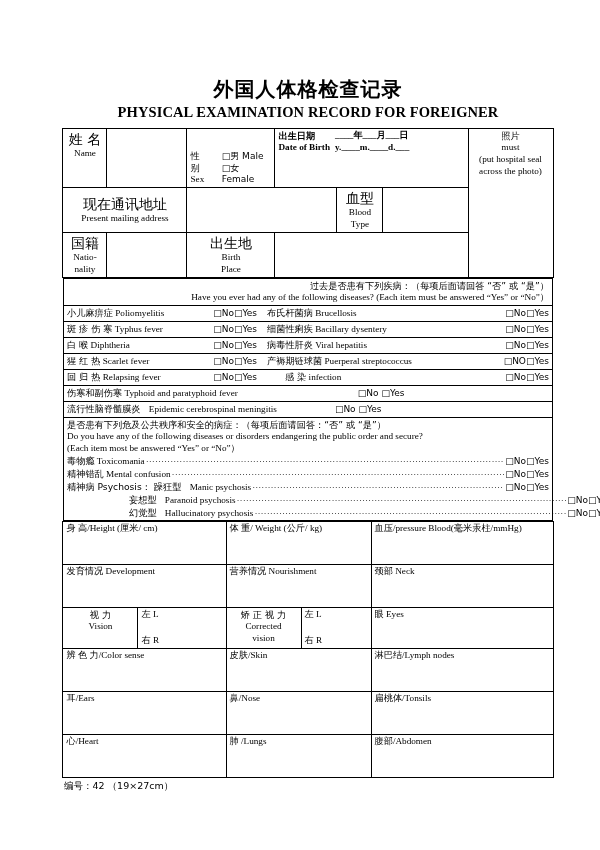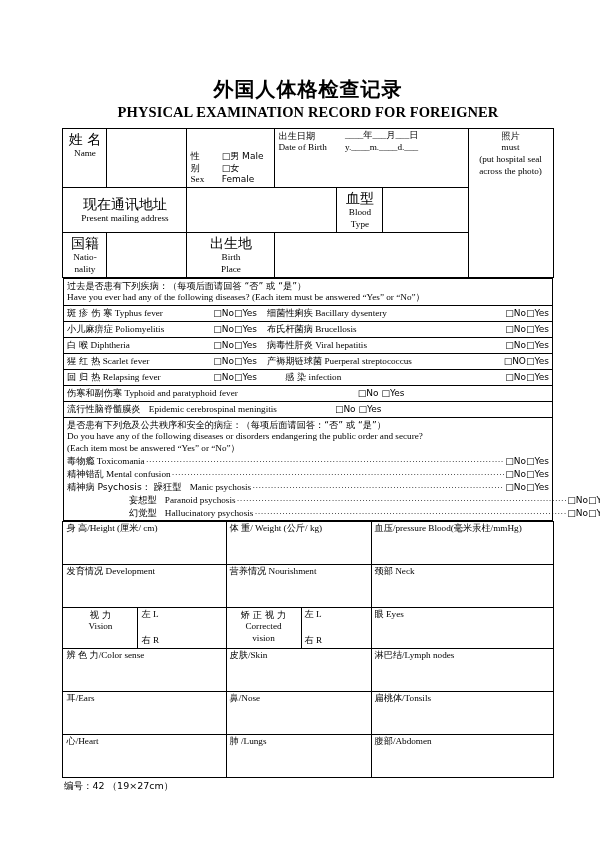--- a/index.html
+++ b/index.html
@@ -66,35 +66,35 @@
   .stack .l1 { font-family: "DejaVu Sans", "Liberation Sans", sans-serif; font-size: 14px; }
   .stack .l2 { font-size: 9.2px; }
 
   
   .sexwrap { display: flex; gap: 14px; align-items: flex-end; }
   .sexwrap .sexlab { line-height: 1.3; }
   .sexwrap .sexlab .a { font-family: "DejaVu Sans", "Liberation Sans", sans-serif; }
   .sexopts { line-height: 1.3; margin-top: 21px; }
 
   
-  .dobwrap { display: flex; gap: 18px; }
+  .dobwrap { display: flex; gap: 5px; font-weight: bold; }
   .dobl { line-height: 1.3; white-space: nowrap; }
   .dobl .a { font-family: "DejaVu Sans", "Liberation Sans", sans-serif; }
   .dobr { line-height: 1.3; white-space: nowrap; }
 
   .photocell {
     text-align: center;
     vertical-align: middle;
     font-size: 9.2px;
     line-height: 1.45;
     padding: 2px 2px;
   }
 
   .qhead {
-    text-align: left;
+    text-align: right;
     line-height: 1.35;
     padding: 2px 4px 3px 4px;
   }
   .qhead .z { font-family: "DejaVu Sans", "Liberation Sans", sans-serif; }
 
   .qblock {
     line-height: 1.38;
     padding: 2px 4px 2px 4px;
   }
   .qblock .z { font-family: "DejaVu Sans", "Liberation Sans", sans-serif; }
@@ -249,44 +249,44 @@
       <td class="qhead">
         <div class="z">过去是否患有下列疾病：（每项后面请回答 “否” 或 “是”）</div>
         <div>Have you ever had any of the following diseases? (Each item must be answered “Yes” or “No”）</div>
       </td>
     </tr>
 
     <tr>
           <td>
       <div class="drow">
         <div class="dl">
+          <span class="nm"><span class="zh">小儿麻痹症</span>
+          <span>Poliomyelitis</span></span>
+          <span class="bx cb"><span>□No</span><span>□Yes</span></span>
+        </div>
+        <div class="dr">
+          <span class="nm"><span class="zh">布氏杆菌病</span>
+          <span>Brucellosis</span></span>
+          <span class="bx cb"><span>□No</span><span>□Yes</span></span>
+        </div>
+      </div>
+    </td>
+        </tr>
+
+    <tr>
+          <td>
+      <div class="drow">
+        <div class="dl">
           <span class="nm"><span class="zh">斑 疹 伤 寒</span>
           <span>Typhus fever</span></span>
           <span class="bx cb"><span>□No</span><span>□Yes</span></span>
         </div>
         <div class="dr">
           <span class="nm"><span class="zh">细菌性痢疾</span>
           <span>Bacillary dysentery</span></span>
-          <span class="bx cb"><span>□No</span><span>□Yes</span></span>
-        </div>
-      </div>
-    </td>
-        </tr>
-
-    <tr>
-          <td>
-      <div class="drow">
-        <div class="dl">
-          <span class="nm"><span class="zh">小儿麻痹症</span>
-          <span>Poliomyelitis</span></span>
-          <span class="bx cb"><span>□No</span><span>□Yes</span></span>
-        </div>
-        <div class="dr">
-          <span class="nm"><span class="zh">布氏杆菌病</span>
-          <span>Brucellosis</span></span>
           <span class="bx cb"><span>□No</span><span>□Yes</span></span>
         </div>
       </div>
     </td>
         </tr>
 
     <tr>
           <td>
       <div class="drow">
         <div class="dl">

